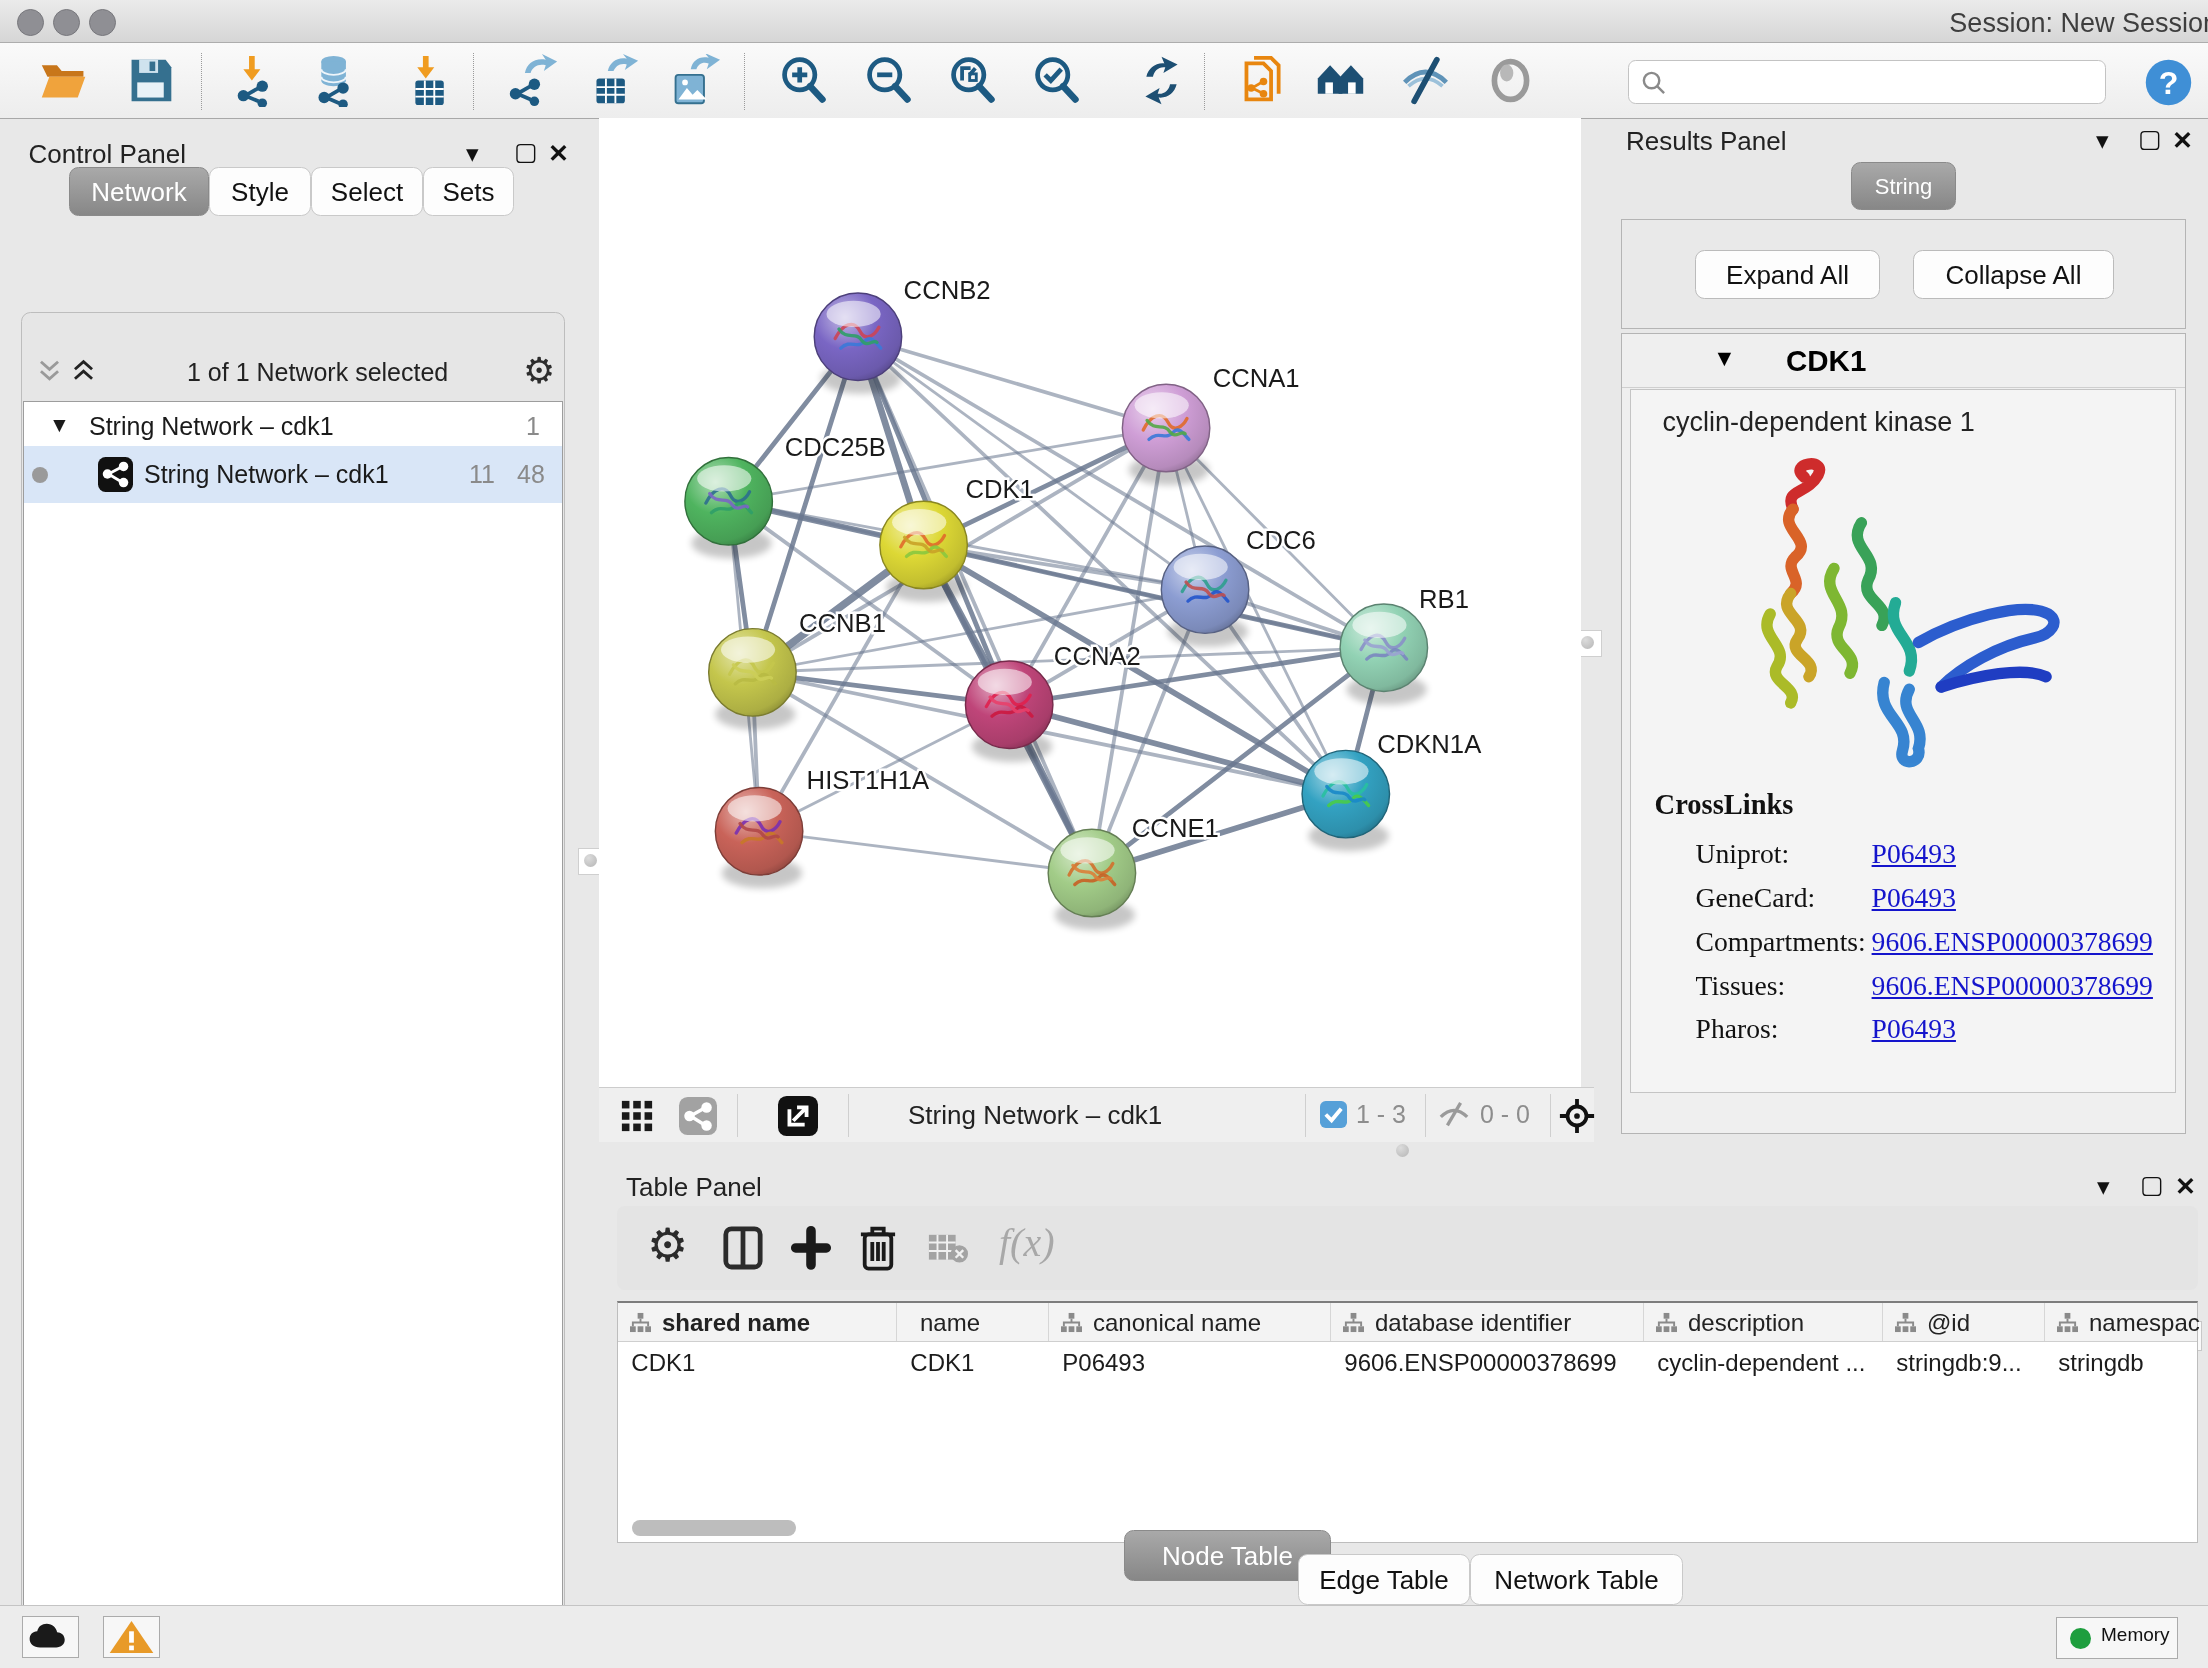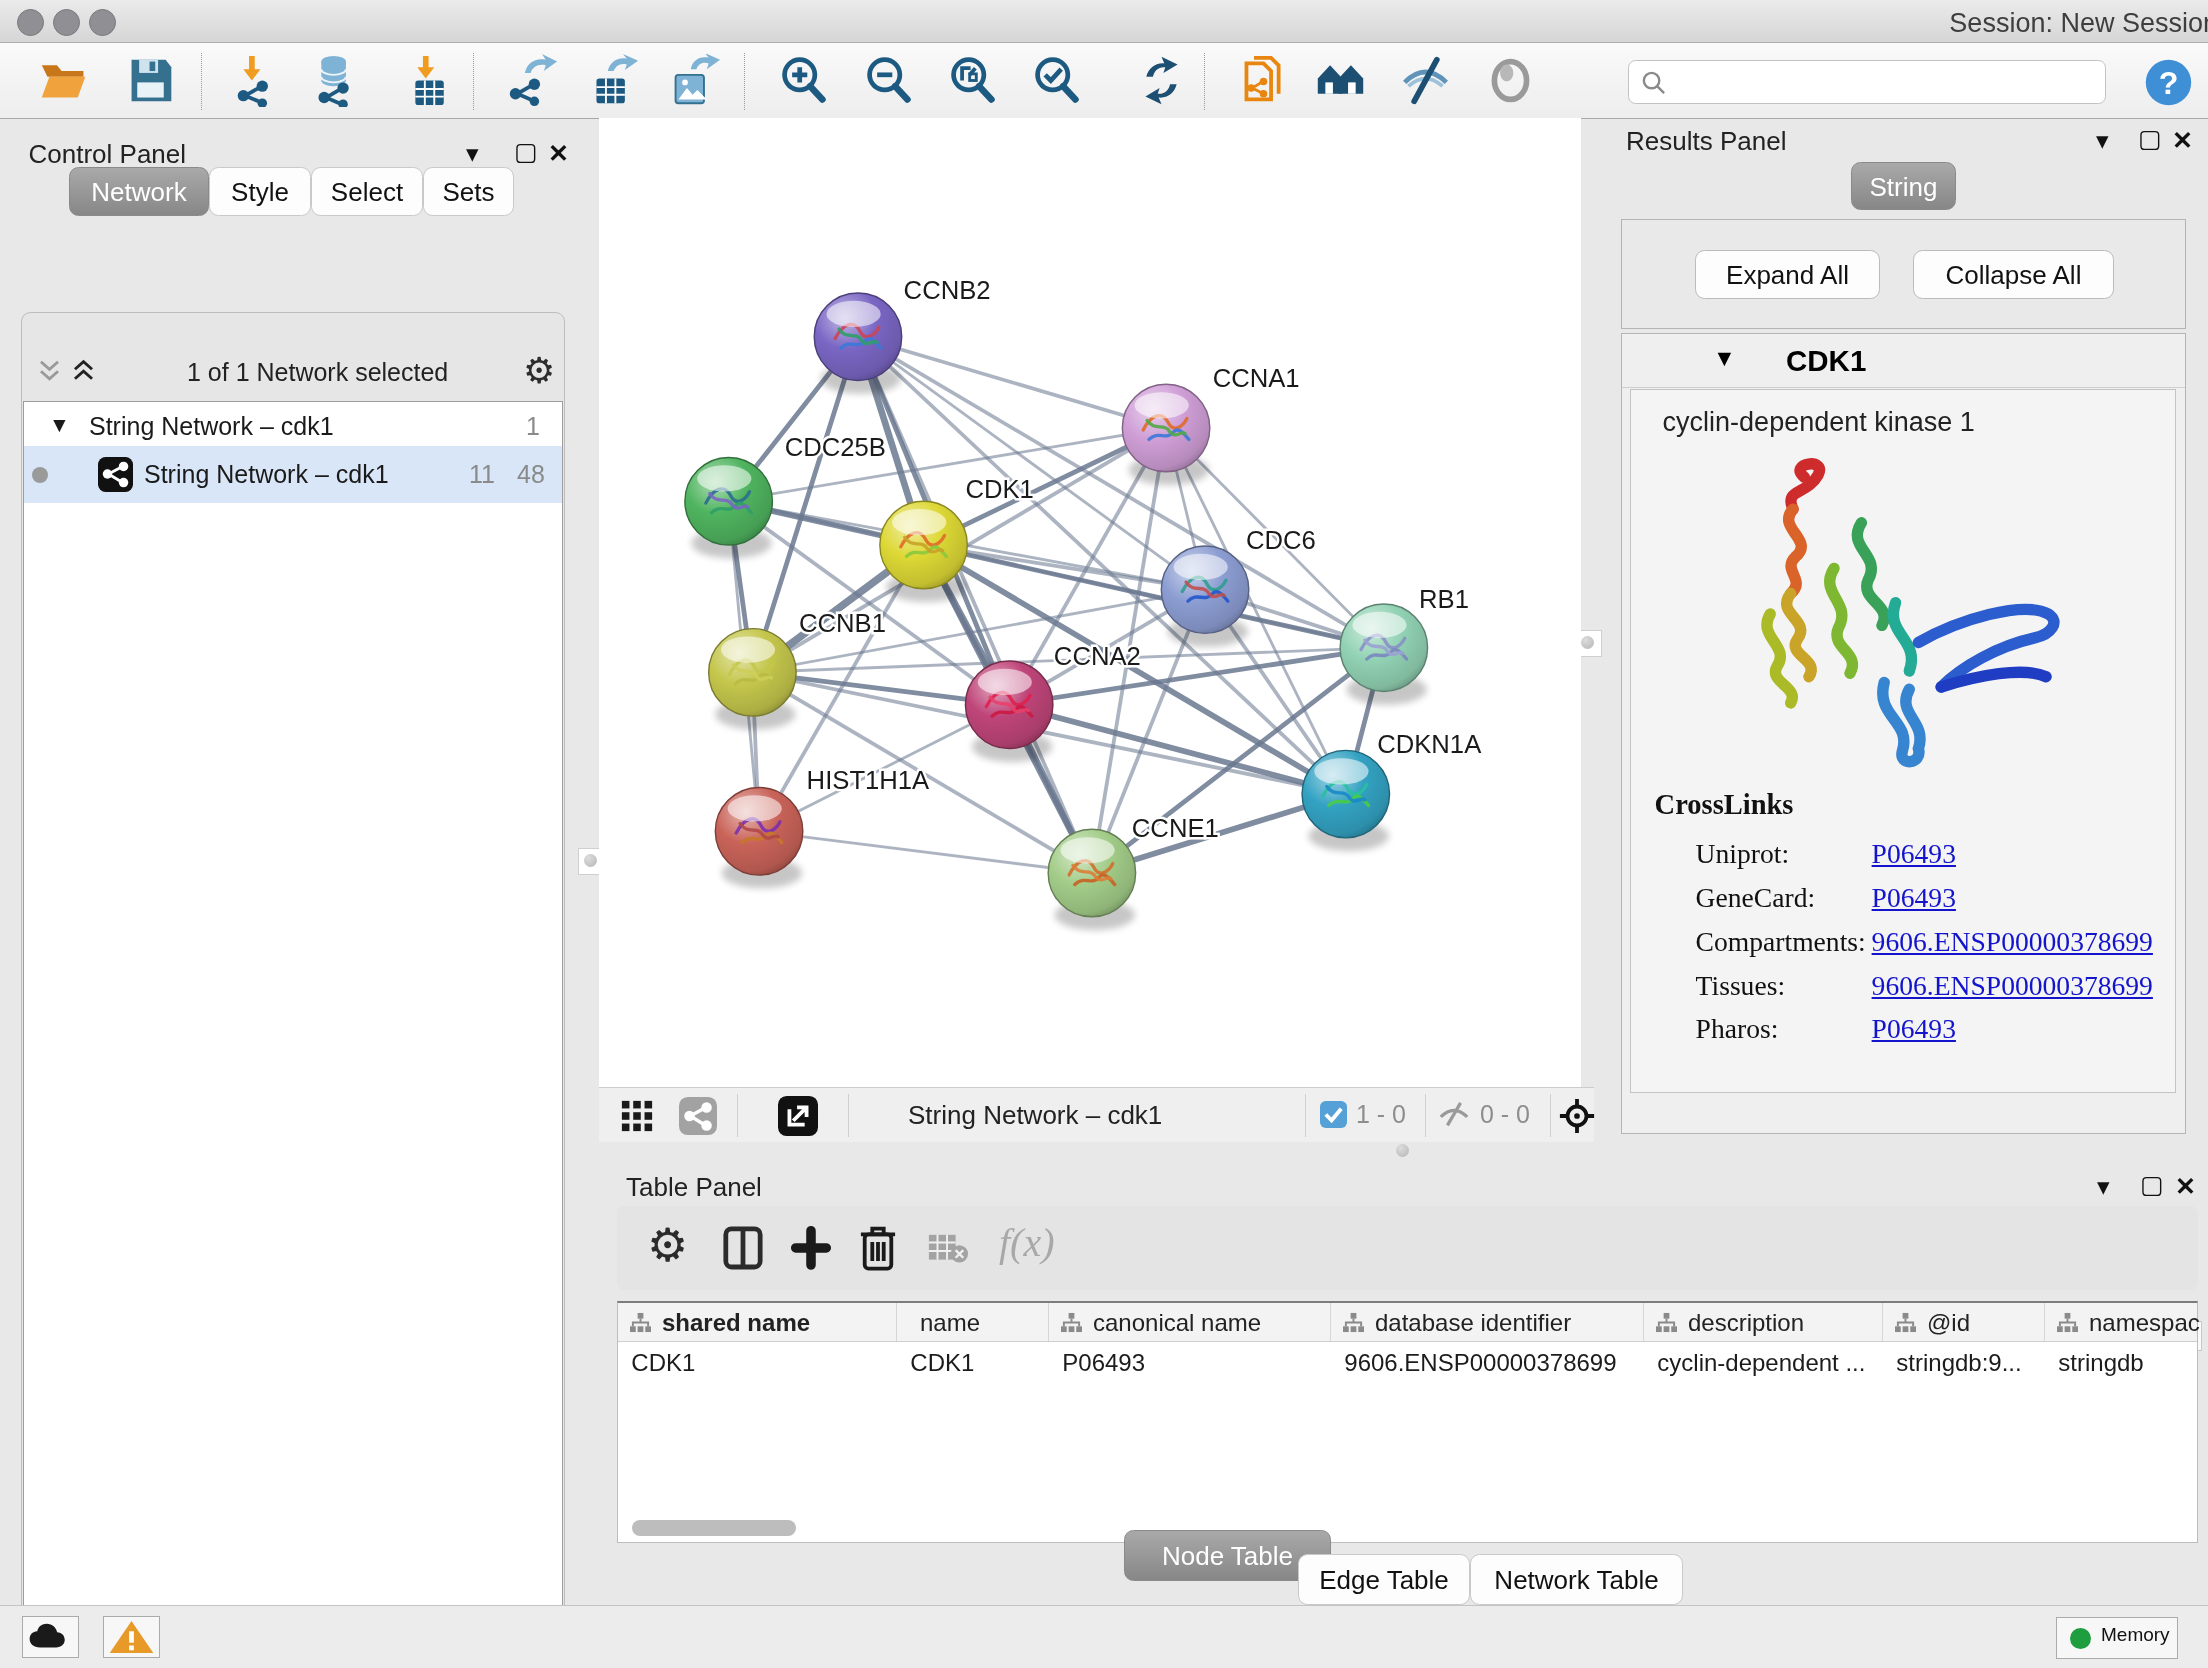--- a/index.html
+++ b/index.html
@@ -598,21 +598,21 @@
         </svg>
     </span>
     <span class="vb-sep" style="left:249px"></span>
     <span class="vlabel">String Network – cdk1</span>
     <span class="vb-sep" style="left:706px"></span>
     <span style="position:absolute;left:721px;top:13.3px;width:27px;height:27px;border-radius:5.7px;background:#56a0d8">
       <svg viewBox="0 0 28 28">
           <path d="M6 14l6 6 10-12" fill="none" stroke="#fff" stroke-width="4"></path>
         </svg>
     </span>
-    <span class="vb-num" style="left:757px">1 - 0</span>
+    <span class="vb-num" style="left:757px">1 - 3</span>
     <span class="vb-sep" style="left:826px"></span>
     <span style="position:absolute;left:839px;top:12.4px;width:32px;height:28.5px">
       <svg viewBox="0 0 34 30">
           <path d="M3 18q14-14 28 0" fill="none" stroke="#9a9a9a" stroke-width="3.5"></path>
           <path d="M24 3L10 27" stroke="#9a9a9a" stroke-width="3.5"></path>
         </svg>
     </span>
     <span class="vb-num" style="left:881px">0 - 0</span>
     <span class="vb-sep" style="left:951px"></span>
     <span style="position:absolute;left:959px;top:8.6px;width:38px;height:38px">
@@ -623,21 +623,21 @@
         </svg>
     </span>
   </div>
 
   <div id="results-panel">
     <div class="panel-title" style="left:32px;top:7.6px">Results Panel</div>
     <span class="panel-ctl" style="left:502px;top:7.6px">▾</span>
     <span class="panel-ctl" style="left:544px;top:5.7px">▢</span>
     <span class="panel-ctl" style="left:578px;top:7.6px;font-weight:bold">✕</span>
 
-    <div class="tab sel" style="position:absolute;left:257px;top:44px;width:105px;height:48px;line-height:48px;text-align:center;font-size:26px;border-radius:9.5px;background:linear-gradient(#a9a9a9,#878787);color:#fff;border:1px solid #8a8a8a;box-sizing:border-box">String</div>
+    <div class="tab sel" style="position:absolute;left:257px;top:44px;width:105px;height:48px;line-height:48px;text-align:center;font-size:22px;border-radius:9.5px;background:linear-gradient(#a9a9a9,#878787);color:#fff;border:1px solid #8a8a8a;box-sizing:border-box">String</div>
 
     <div id="rp-box1">
       <div class="rp-btn" style="left:73px;width:185px">Expand All</div>
       <div class="rp-btn" style="left:291px;width:201px">Collapse All</div>
     </div>
 
     <div id="rp-box2">
       <div id="rp-sec-head">
         <span style="position:absolute;left:91px;top:11.4px;font-size:23px">▼</span>
         <span style="position:absolute;left:164px;top:9.5px;font-size:29.5px;font-weight:bold">CDK1</span>

